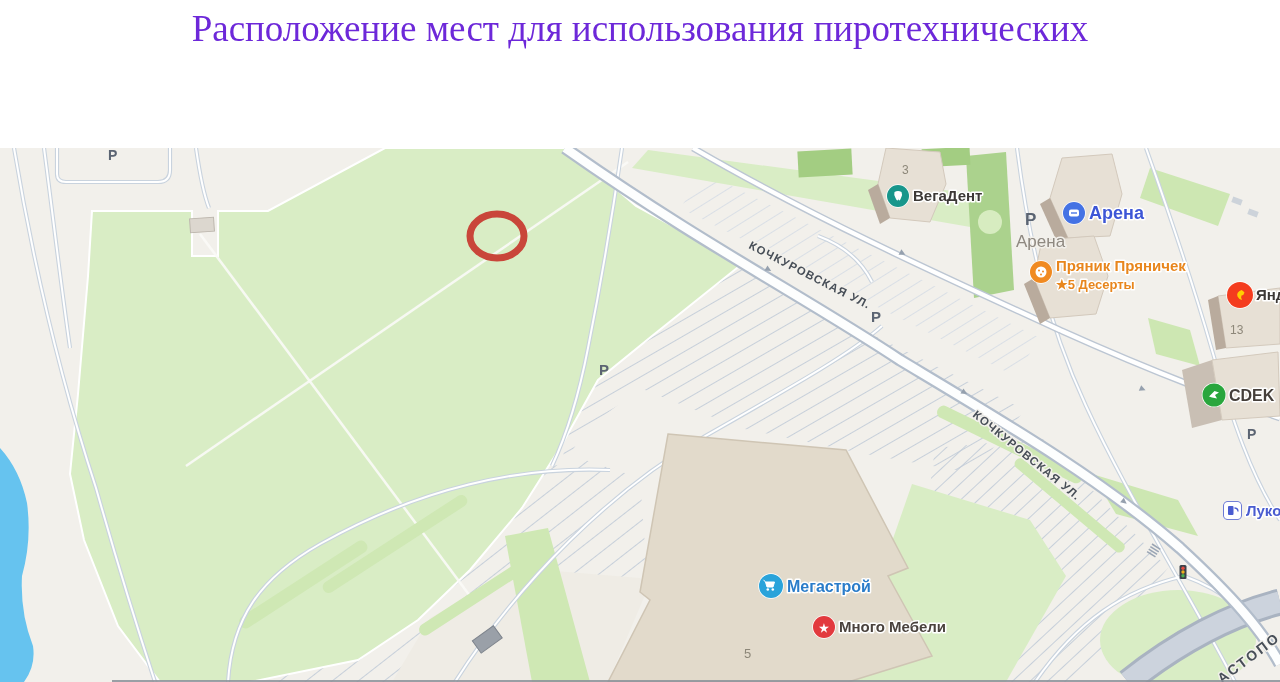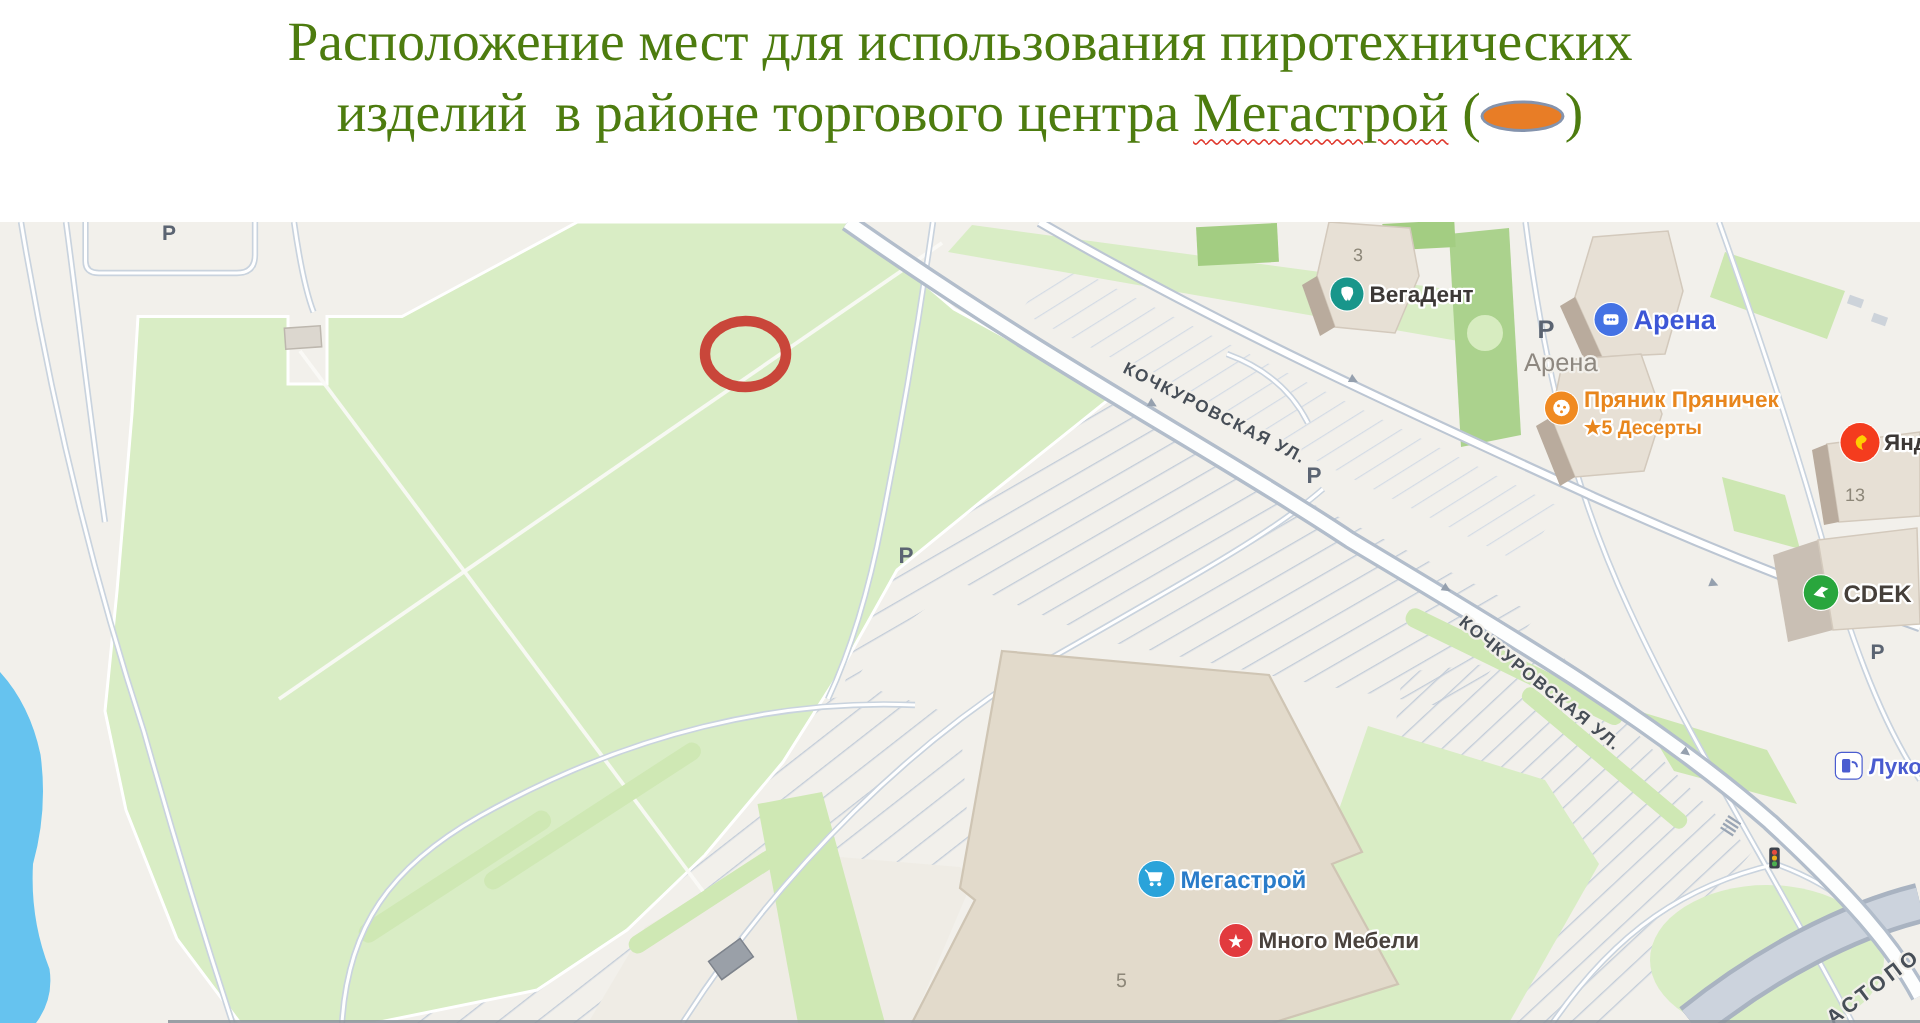--- a/index.html
+++ b/index.html
@@ -1,40 +1,39 @@
 <!DOCTYPE html>
 <html><head>
 <meta charset="utf-8">
 <style>
   html,body{margin:0;padding:0;background:#ffffff;}
   #stage{position:relative;width:1280px;height:682px;overflow:hidden;background:#ffffff;
          font-family:"Liberation Sans",sans-serif;}
   
   #titleblock{position:absolute;left:0;top:0;width:1280px;height:148px;background:#ffffff;
-              font-family:"Liberation Serif",serif;color:#4d7c0f;text-align:center;}
+              font-family:"Liberation Serif",serif;color:#6d28d9;text-align:center;}
   .tline{display:block;font-size:37px;line-height:47px;white-space:pre-wrap;}
   .tline:first-child{margin-top:5px;}
   .brand{text-decoration:underline;text-decoration-style:wavy;text-decoration-color:#e03a2f;
          text-decoration-thickness:1.4px;text-underline-offset:5px;}
   .oval-marker{display:inline-block;width:52px;height:17px;border-radius:50%;
                background:#e87d26;border:2px solid #8493ad;vertical-align:-1px;}
   
   #mapwrap{position:absolute;left:0;top:148px;width:1280px;height:534px;background:#f2f0eb;}
   #mapsvg{display:block;}
   #bottom-edge{position:absolute;left:112px;right:0;bottom:0;height:2px;background:#8a9099;opacity:.85;}
   svg text{font-family:"Liberation Sans",sans-serif;}
 </style>
 </head>
 <body>
 
 <div id="stage">
 
   <div id="titleblock">
     <span class="tline">Расположение мест для использования пиротехнических</span>
-    <span class="tline"><span>изделий  в районе торгового центра </span><span class="brand">Мегастрой</span><span> (</span><span class="oval-marker"></span><span>)</span></span>
   </div>
 
   <div id="mapwrap">
   <svg id="mapsvg" width="1280" height="534" viewBox="0 0 1280 534">
     <defs>
       <pattern id="hA" width="14" height="14" patternUnits="userSpaceOnUse" patternTransform="rotate(-30)">
         <line x1="0" y1="0" x2="14" y2="0" stroke="#c2ccd8" stroke-width="1.8"></line>
       </pattern>
       <pattern id="hB" width="16" height="16" patternUnits="userSpaceOnUse" patternTransform="rotate(-38)">
         <line x1="0" y1="0" x2="16" y2="0" stroke="#c2ccd8" stroke-width="1.8"></line>

